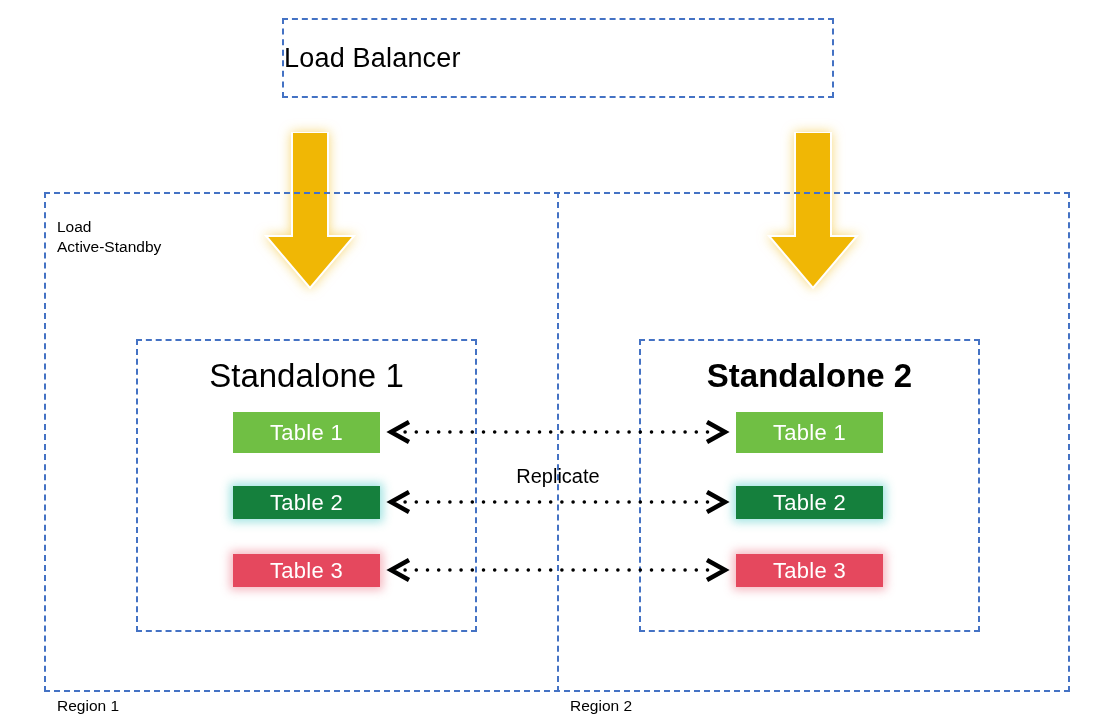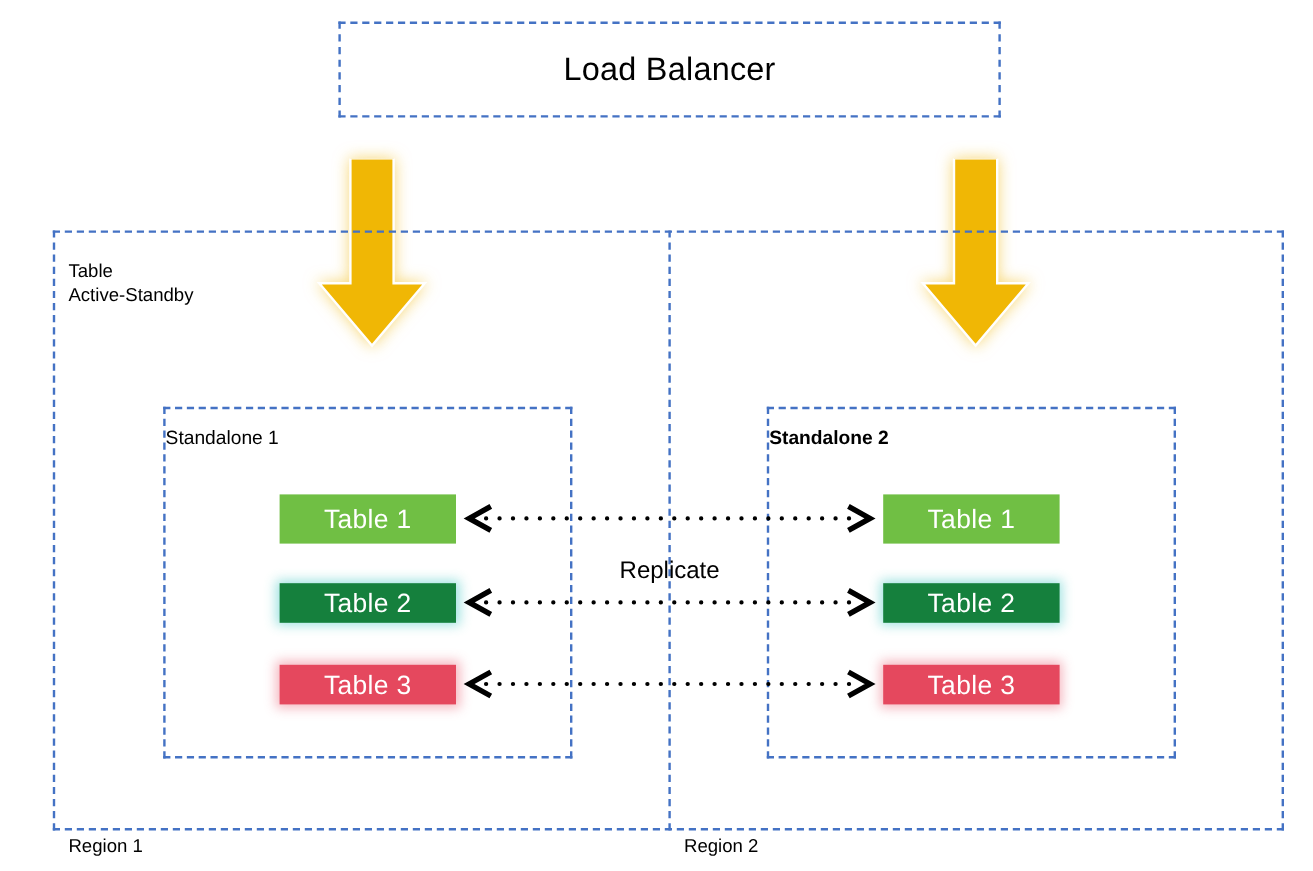--- a/index.html
+++ b/index.html
@@ -33,21 +33,21 @@
     top: 18px;
     width: 552px;
     height: 80px;
   }
   #load-balancer .lb-label {
     position: absolute;
     left: 0;
     right: 0;
     top: 50%;
     transform: translateY(-50%);
-    text-align: center;
+    text-align: left;
     font-size: 27px;
     letter-spacing: 0.2px;
     color: #000;
   }
 
   
   #dual-region {
     left: 44px;
     top: 192px;
     width: 1026px;
@@ -86,22 +86,22 @@
 
   
   #standalone-1 { left: 136px; top: 339px; width: 341px; height: 293px; }
   #standalone-2 { left: 639px; top: 339px; width: 341px; height: 293px; font-weight: bold; }
 
   .standalone-title {
     position: absolute;
     left: 0;
     right: 0;
     top: 16px;
-    text-align: left;
-    font-size: 16px;
+    text-align: center;
+    font-size: 33px;
     color: #000;
   }
 
   
   .table-chip {
     position: absolute;
     display: flex;
     align-items: center;
     justify-content: center;
     color: #ffffff;
@@ -171,21 +171,21 @@
   </div>
   <div id="flow-arrow-right" class="flow-arrow">
     <svg viewBox="0 0 96 160" xmlns="http://www.w3.org/2000/svg" aria-hidden="true">
       <polygon points="30,0 66,0 66,104 92,104 48,156 4,104 30,104" fill="#f0b705" stroke="#ffffff" stroke-width="2"></polygon>
     </svg>
   </div>
 
   <div id="dual-region" class="dashed-box"></div>
 
   <div id="dual-label">
-    <span>Table</span>
+    <span>Load</span>
     <span class="l2">Active-Standby</span>
   </div>
 
   <div id="region-divider"></div>
 
   <div id="region-1-label" class="region-label">Region 1</div>
   <div id="region-2-label" class="region-label">Region 2</div>
 
   <div id="standalone-1" class="dashed-box">
     <div class="standalone-title">Standalone 1</div>

